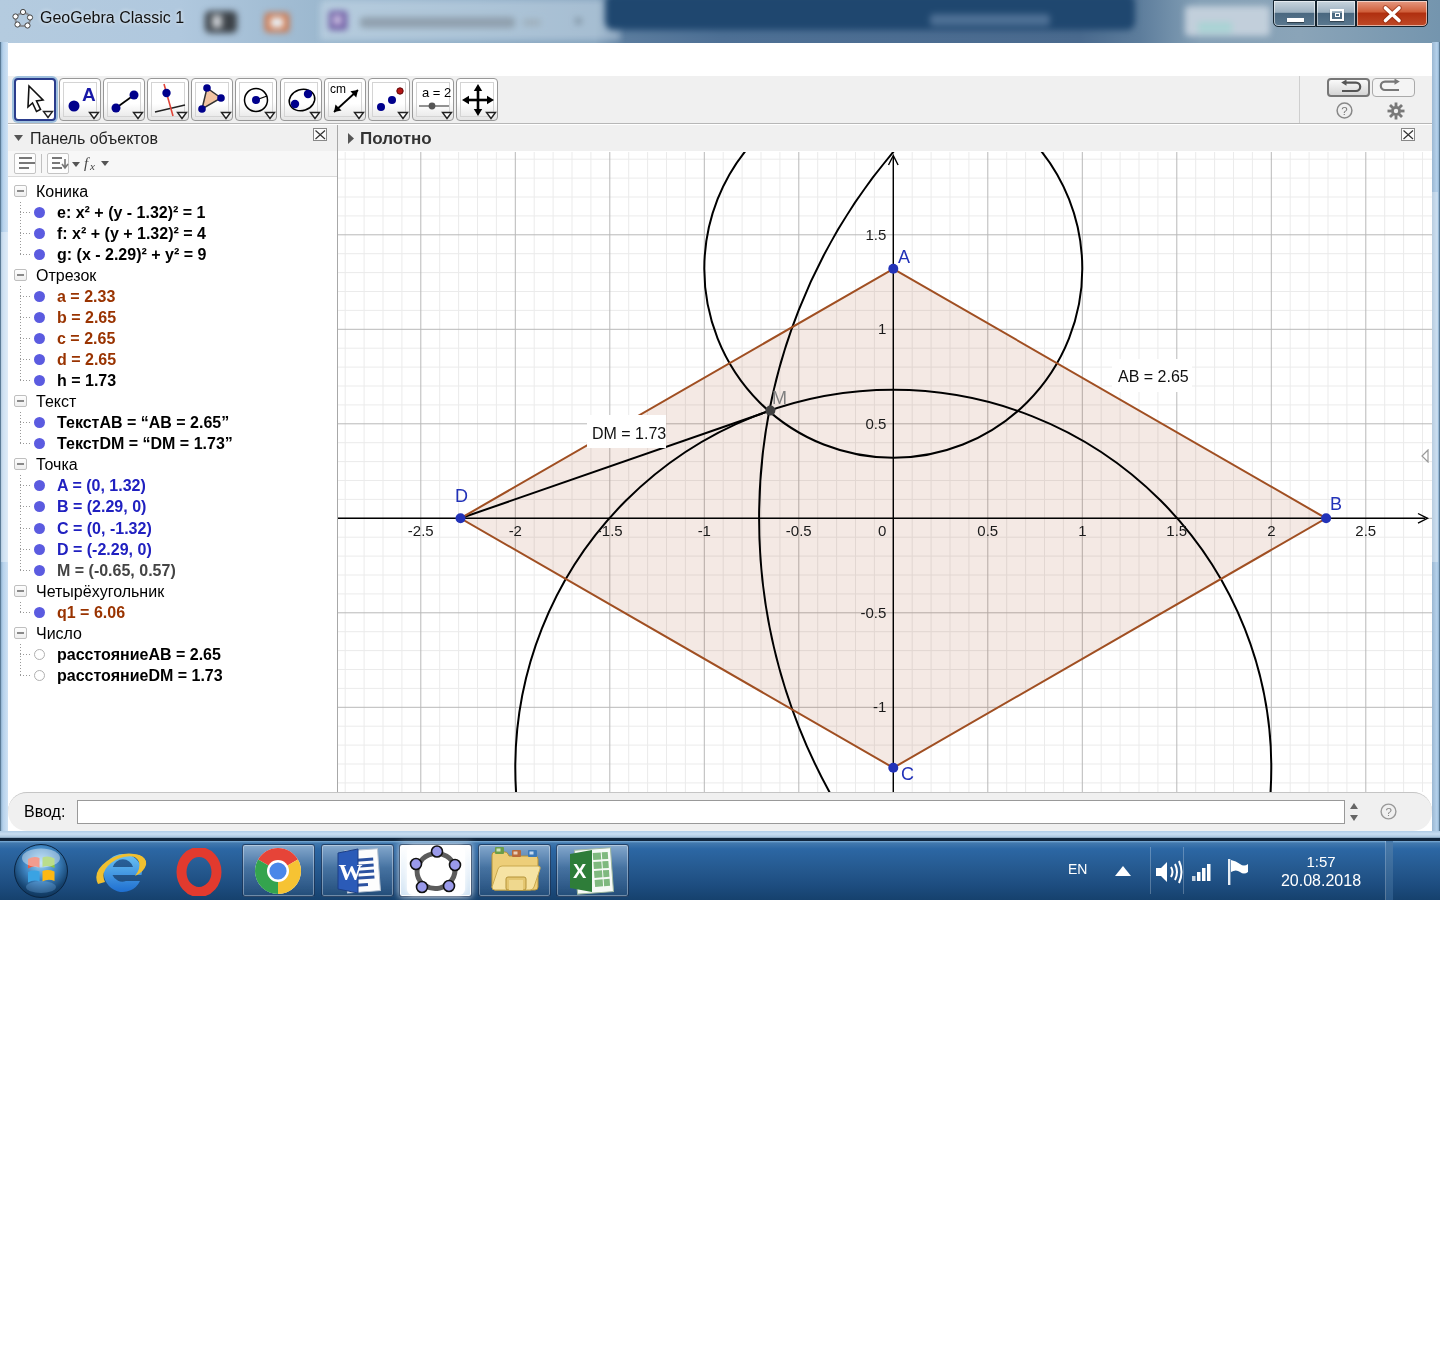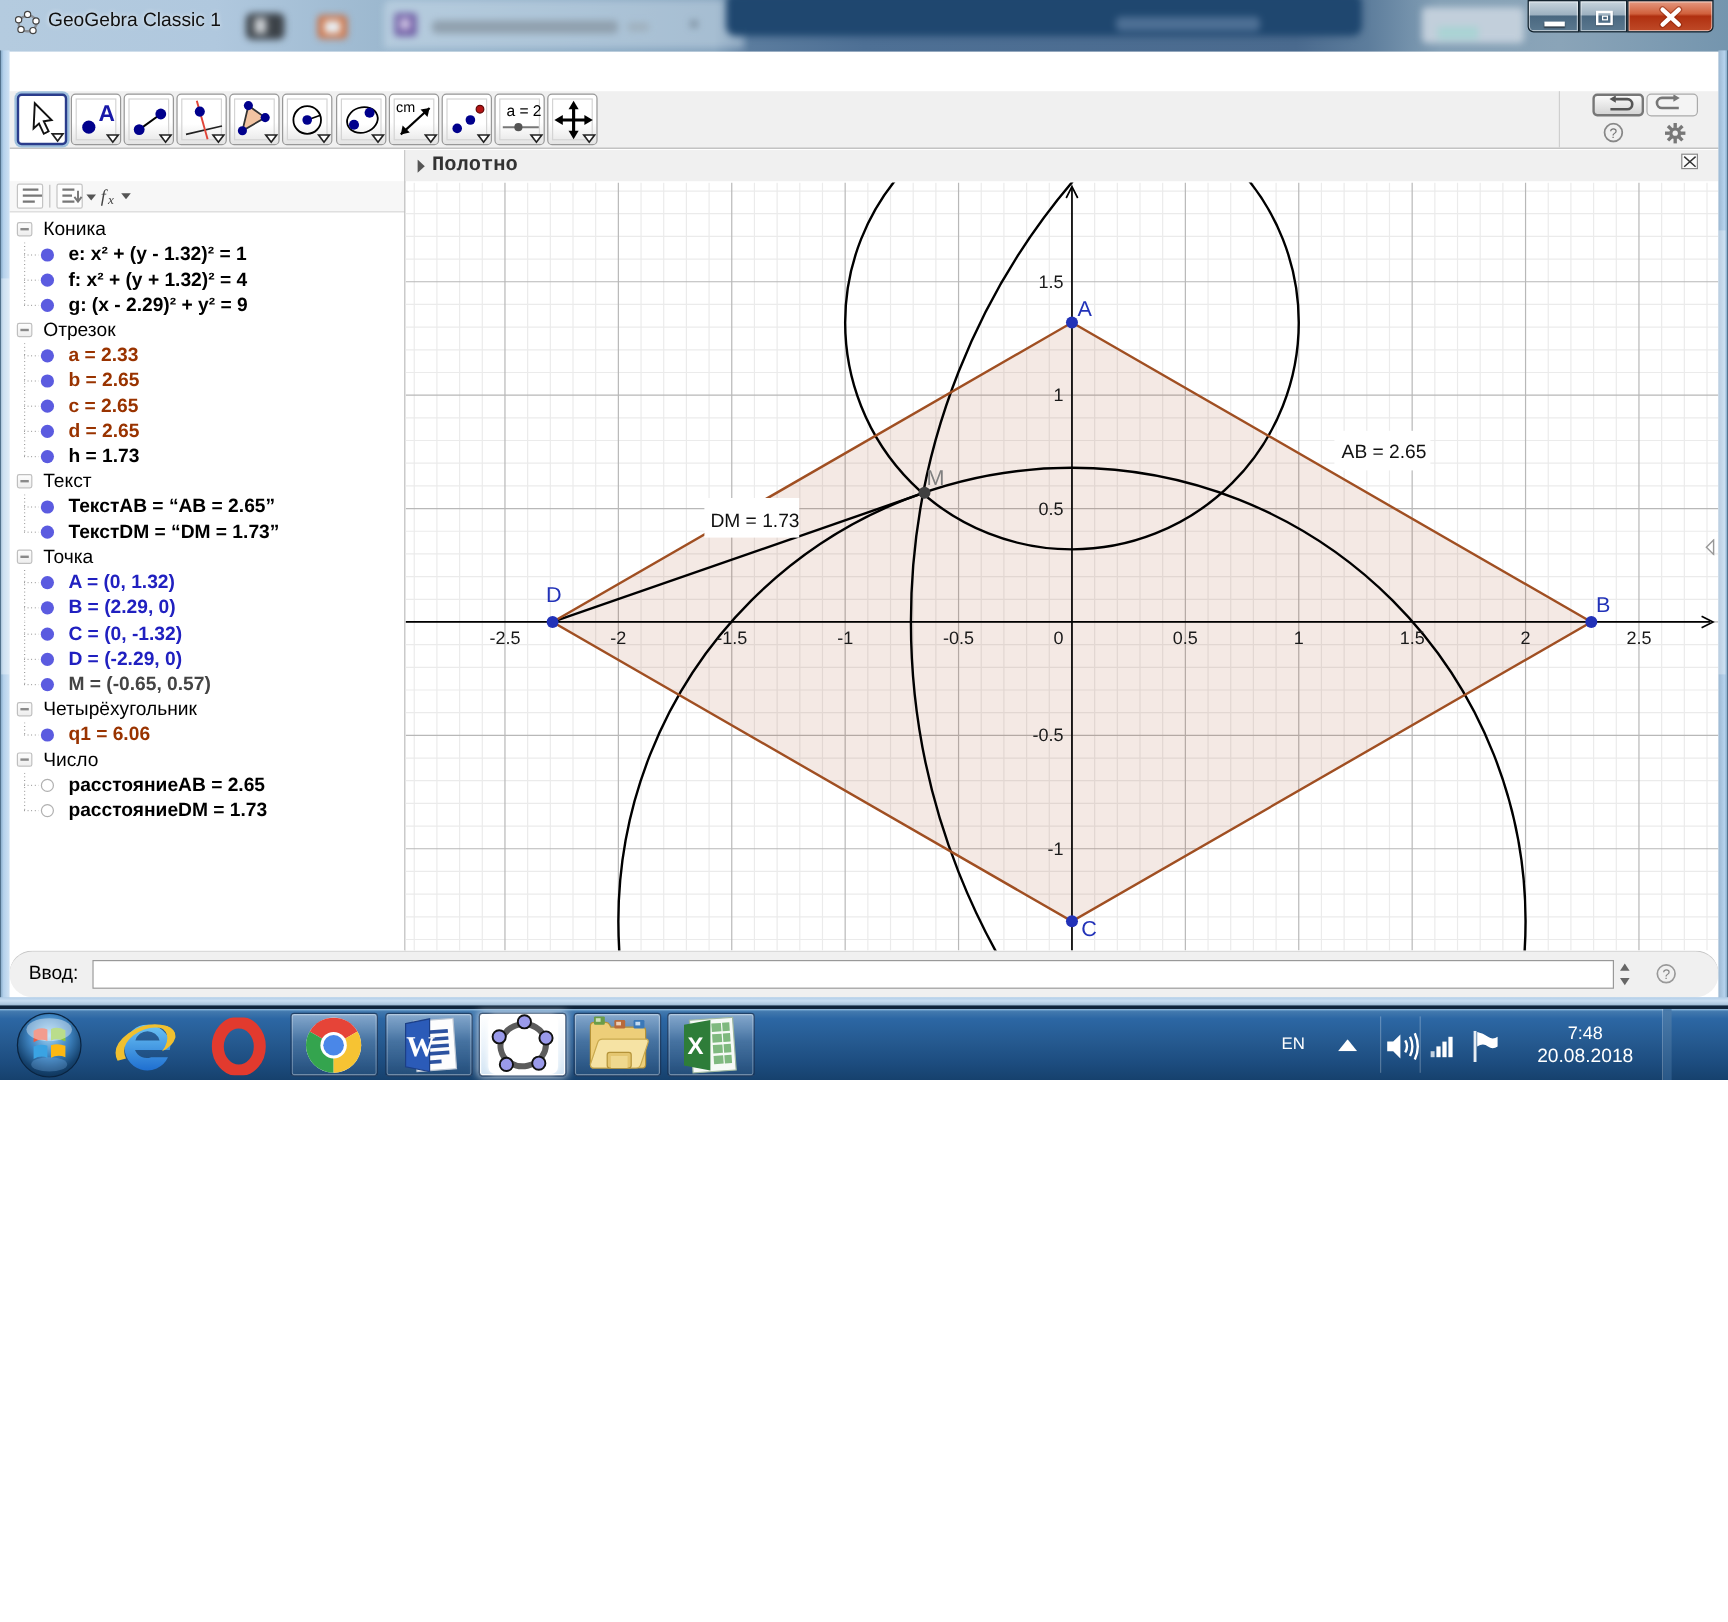--- a/index.html
+++ b/index.html
@@ -47,21 +47,21 @@
 .vline { position:absolute; left:11.5px; top:0; width:1px; height:21px; background-image:linear-gradient(#999 1px, transparent 1px); background-size:1px 3px; }
 .vline.half { height:11px; }
 .hline { position:absolute; left:12px; top:10px; width:12px; height:1px; background-image:linear-gradient(90deg,#999 1px, transparent 1px); background-size:3px 1px; }
 .c-brown { color:#993300 !important; }
 .c-blue { color:#2020c0 !important; }
 .c-gray { color:#444444 !important; }
 #vsep { position:absolute; left:329px; top:0; width:1px; height:667px; background:#a8a8a8; }
 
 #gpanel { position:absolute; left:330px; top:0; width:1094px; height:667px; background:#fff; }
 #gphead { position:absolute; left:0; top:0; width:1094px; height:26px; background:#f0f0f0; }
-#gphead .cap { position:absolute; left:22px; top:4px; font-size:17px; font-weight:bold; color:#333;font-family:Liberation Mono, monospace; }
+#gphead .cap { position:absolute; left:22px; top:4px; font-size:17px; font-weight:bold; color:#333; }
 #gcanvas { position:absolute; left:0; top:27px; width:1094px; height:640px; }
 .closebox { position:absolute; width:14px; height:13px; border:1px solid #888; background:#fcfcfc; }
 .closebox svg { position:absolute; left:0; top:0; }
 
 #inputbar { position:absolute; left:8px; top:792px; width:1424px; height:39px; background:#f0f0f0; border-top:1px solid #c5c5c5;border-radius:19px; }
 #inputbar .lab { position:absolute; left:16px; top:10px; font-size:16px; color:#000; }
 #inputfield { position:absolute; left:69px; top:7px; width:1268px; height:24px; background:#fff; border:1px solid #999; }
 
 #bleft { position:absolute; left:0; top:42px; width:8px; height:797px; background:linear-gradient(90deg,#28455e 0,#8fb2d0 1px,#b6d2ec 3px,#cfe2f4 8px); }
 #bleft:after { content:''; position:absolute; left:1px; top:190px; width:7px; height:330px; background:rgba(255,255,255,.35); }
@@ -278,20 +278,31 @@
             <rect x="7.6" y="13.5" width="2.8" height="4" transform="rotate(45 9 9)"></rect>
             <rect x="0.5" y="7.6" width="4" height="2.8" transform="rotate(45 9 9)"></rect>
             <rect x="13.5" y="7.6" width="4" height="2.8" transform="rotate(45 9 9)"></rect>
           </g>
         </g>
         <circle cx="9" cy="9" r="2.2" fill="#f0f0f0"></circle>
       </svg>
   </div>
   <div id="main">
     <div id="lpanel">
+      <div id="lphead">
+        <svg width="10" height="8" style="position:absolute;left:6px;top:9px">
+            <path d="M0 1 L9 1 L4.5 7 Z" fill="#555"></path>
+          </svg>
+        <span class="cap">Панель объектов</span>
+        <div class="closebox" style="left:305px;top:3px">
+            <svg width="13" height="12">
+              <path d="M1.5 1.5 L11 10 M11 1.5 L1.5 10" stroke="#333" stroke-width="1.2"></path>
+            </svg>
+          </div>
+      </div>
       <div id="lptools">
         <div style="position:absolute;left:6px;top:2px;width:22px;height:21px;border:1px solid #c4c4c4;border-radius:2px;background:#fdfdfd"></div>
         <svg width="20" height="18" style="position:absolute;left:9px;top:4px">
             <g stroke="#777" stroke-width="2">
               <line x1="2" y1="3" x2="15" y2="3"></line>
               <line x1="2" y1="8" x2="18" y2="8"></line>
               <line x1="2" y1="13" x2="12" y2="13"></line>
             </g>
           </svg>
         <div style="position:absolute;left:33px;top:3px;width:1px;height:19px;background:#c0c0c0"></div>
@@ -668,19 +679,19 @@
           <rect x="5" y="10" width="3.5" height="9"></rect>
           <rect x="10" y="6" width="3.5" height="13"></rect>
           <rect x="15" y="2" width="3.5" height="17"></rect>
         </g>
     </svg>
     <svg width="24" height="26" viewBox="0 0 24 26" style="position:absolute;left:160px;top:18px">
       <rect x="2" y="0" width="2.4" height="26" fill="#e8eef4"></rect>
       <path d="M5 1 L5 13 Q10 10 14 13 Q18 16 22 13 L22 5 Q18 8 14 5 Q10 2 5 1 Z" fill="#fff"></path>
     </svg>
     <div id="clock">
-      <div style="position:absolute;left:0;top:12px;width:100%;font-size:15px">7:48</div>
+      <div style="position:absolute;left:0;top:12px;width:100%;font-size:15px">1:57</div>
       <div style="position:absolute;left:0;top:31px;width:100%;font-size:16px">20.08.2018</div>
     </div>
     <div style="position:absolute;left:319px;top:0;width:1px;height:59px;background:rgba(255,255,255,.28)"></div>
     <div style="position:absolute;left:320px;top:0;width:7px;height:59px;background:linear-gradient(#4a7bab,#2a5887)"></div>
   </div>
 </div>
 
 </body></html>

